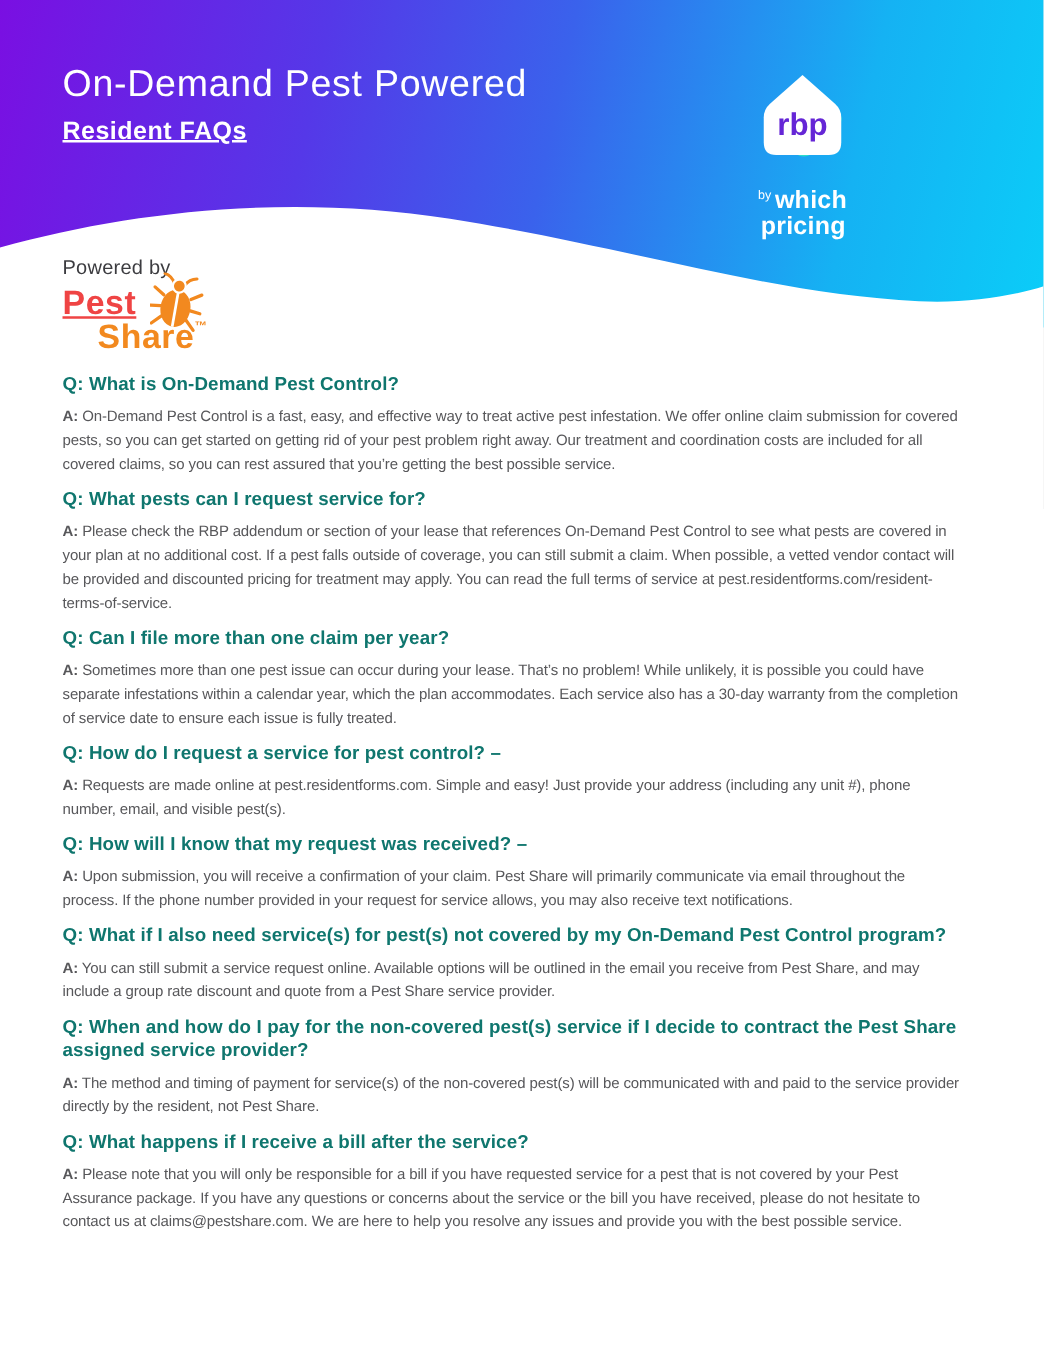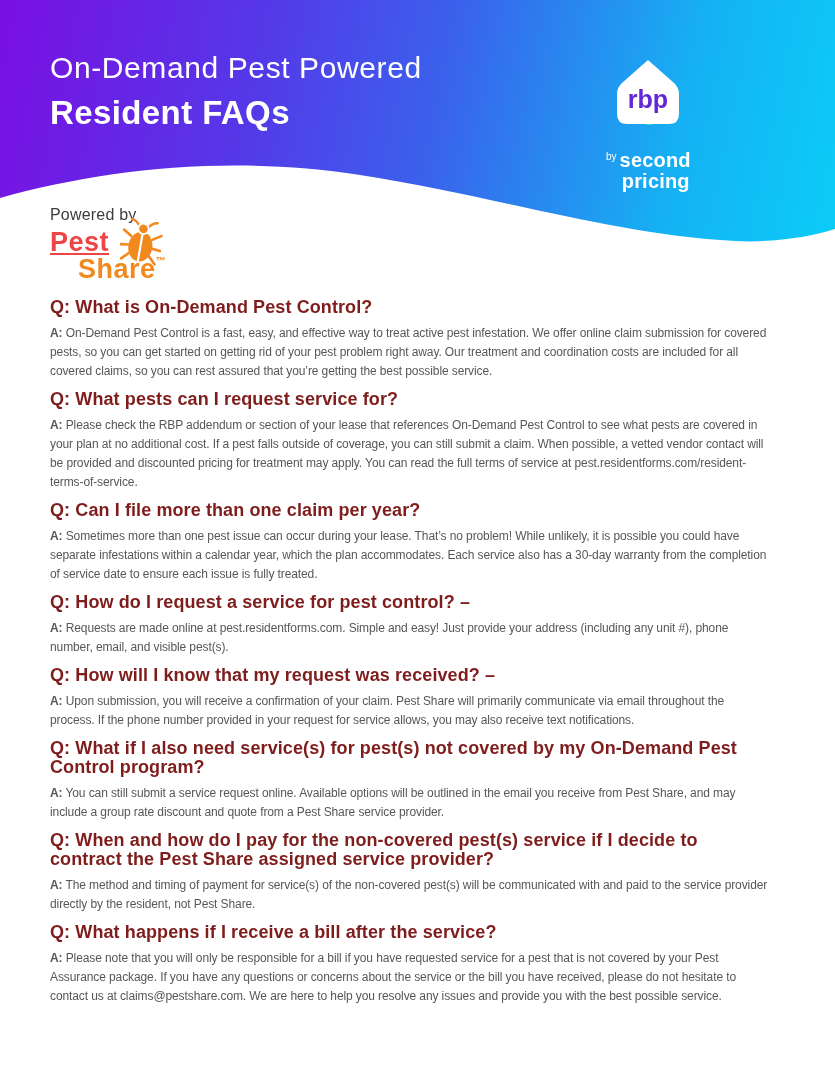--- a/index.html
+++ b/index.html
@@ -22,21 +22,21 @@
     background: linear-gradient(102deg, #7a0fe2 0%, #5538e8 30%, #3a62ec 52%, #15b2f3 80%, #0bcdf8 100%);
   }
   .wave-svg {
     position: absolute;
     bottom: -1px; left: 0;
     width: 835px; height: 126px;
     display: block;
   }
   .header-titles { position: absolute; top: 50px; left: 50px; color: #ffffff; }
   .title-line1 { font-size: 30px; font-weight: 400; letter-spacing: 0.6px; line-height: 1.2; }
-  .title-line2 { font-size: 33px; font-weight: 700; letter-spacing: 0.4px; line-height: 1.2; margin-top: 7px; }
+  .title-line2 { font-size: 20px; font-weight: 700; letter-spacing: 0.4px; line-height: 1.2; margin-top: 7px; text-decoration: underline; }
 
   
   .rbp-logo { position: absolute; top: 56px; left: 606px; display: flex; align-items: center; gap: 12px; flex-direction: column; }
   .house-wrap { position: relative; width: 72px; height: 82px; }
   .house-wrap svg { display: block; }
   .sn-text { color: #ffffff; line-height: 1.05; }
   .sn-row1 { display: flex; align-items: flex-start; }
   .sn-by { font-size: 10px; font-weight: 400; margin: 2px 3px 0 0; }
   .sn-word { font-size: 20px; font-weight: 700; letter-spacing: 0.2px; }
   .sn-row2 { font-size: 20px; font-weight: 700; letter-spacing: 0.2px; text-align: right; padding-right: 1px; }
@@ -48,22 +48,22 @@
   .ps-pest  { position: absolute; top: 2px;  left: 0;    font-size: 27px; font-weight: 700; color: #ef4444; letter-spacing: 0.5px; text-decoration: underline; }
   .ps-share { position: absolute; top: 29px; left: 28px; font-size: 27px; font-weight: 700; color: #f2891f; letter-spacing: 0.5px; }
   .ps-tm { font-size: 10px; font-weight: 700; vertical-align: 14px; letter-spacing: 0; }
   .beetle { position: absolute; top: -7px; left: 70px; }
 
   
   .content { position: absolute; top: 298px; left: 50px; width: 720px; }
   .faq { margin: 0 0 9px 0; }
   .faq-q {
     margin: 0 0 7px 0;
-    font-size: 18px; font-weight: 700;
-    color: #7f1d1d;
+    font-size: 15px; font-weight: 700;
+    color: #0f766e;
     line-height: 19px;
     letter-spacing: 0.1px;
   }
   .faq-a {
     margin: 0 0 9px 0;
     font-size: 12px; font-weight: 400;
     color: #57575a;
     line-height: 19px;
     letter-spacing: -0.1px;
   }
@@ -89,21 +89,21 @@
     <div class="house-wrap">
       <svg width="72" height="82" viewBox="0 0 72 82">
         <rect x="13" y="15" width="48" height="48" rx="9" fill="#2bdccd" transform="rotate(45 37 39)"></rect>
         <path d="M36 4 L62 27 Q67 31.5 67 38 L67 58 Q67 68 57 68 L15 68 Q5 68 5 58 L5 38 Q5 31.5 10 27 Z" fill="#ffffff"></path>
         <text x="36" y="52" text-anchor="middle" font-family="Liberation Sans, sans-serif" font-size="25" font-weight="700" fill="#6526d6">rbp</text>
       </svg>
     </div>
     <div class="sn-text">
       <div class="sn-row1">
         <span class="sn-by">by</span>
-        <span class="sn-word">second</span>
+        <span class="sn-word">which</span>
       </div>
       <div class="sn-row2">pricing</div>
     </div>
   </div>
 
   <div class="powered">
     <div class="powered-label">Powered by</div>
     <div class="ps-logo">
       <div class="ps-pest">Pest</div>
       <div class="ps-share"><span>Share</span><span class="ps-tm">™</span></div>

